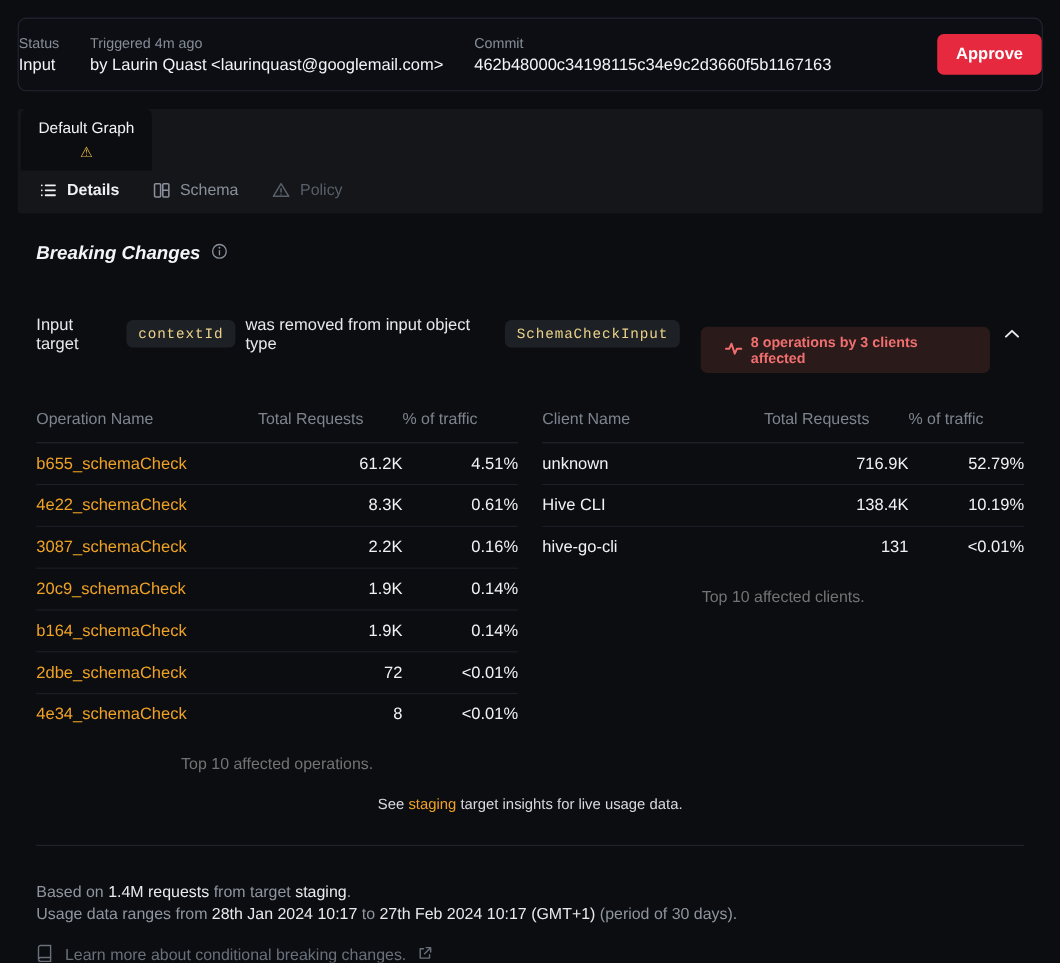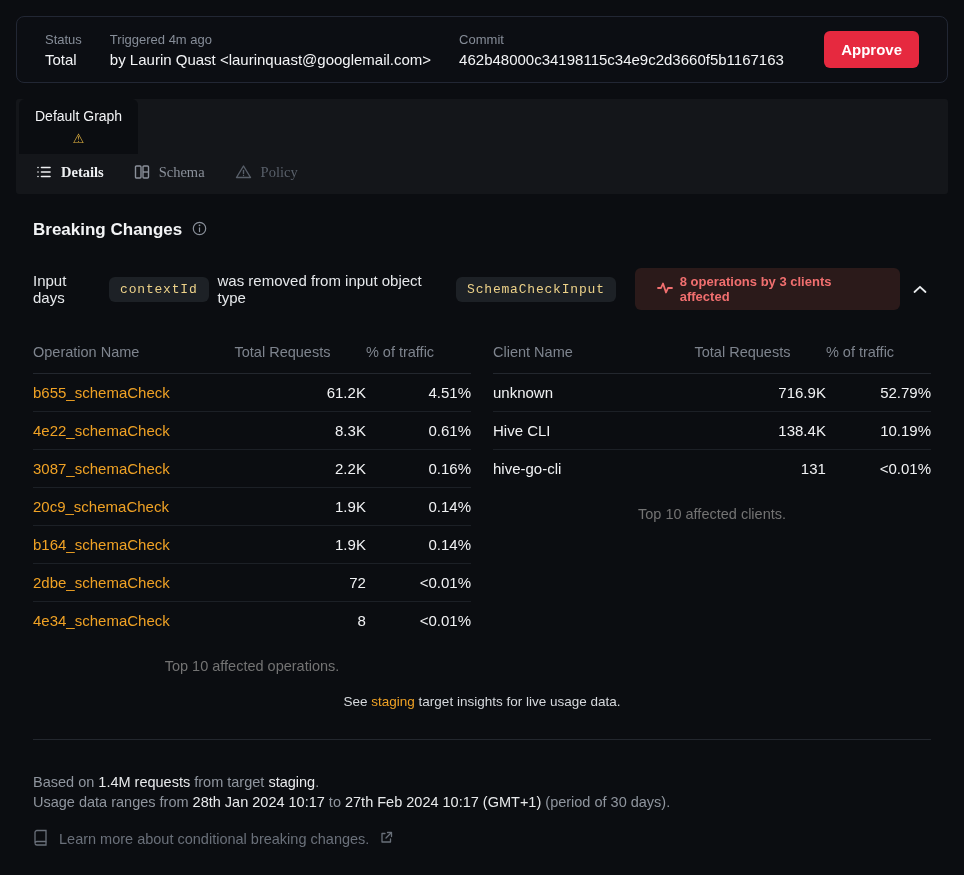--- a/index.html
+++ b/index.html
@@ -13,21 +13,21 @@
   }
   
   .status-card {
     margin: 16px;
     border: 1px solid #222734;
     border-radius: 8px;
     background: #0c0e13;
     display: flex;
     align-items: center;
     gap: 28px;
-    padding: 14px 28px;
+    padding: 14px 0;
   }
   .field-label { font-size: 13px; color: #868d98; margin-bottom: 4px; }
   .field-value { font-size: 15px; color: #f3f4f6; }
   .approve-btn {
     margin-left: auto;
     background: #e6293f;
     color: #ffffff;
     border: none;
     border-radius: 6px;
     font-weight: bold;
@@ -62,35 +62,34 @@
     align-items: center;
     gap: 30px;
     padding: 10px 0 13px 20px;
   }
   .subtab {
     display: flex;
     align-items: flex-start;
     gap: 9px;
     font-size: 14.5px;
     cursor: pointer;
-    font-family: Liberation Serif, serif;
   }
   .subtab.active { color: #eef0f2; font-weight: bold; }
   .subtab.inactive { color: #8a909a; }
   .subtab.disabled { color: #585f69; }
   .subtab svg { display: block; }
   
   .content { padding: 0 33px; }
   .section-title-row {
     margin-top: 26px;
     display: flex;
     align-items: center;
     gap: 10px;
   }
-  .section-title { font-size: 17px; font-weight: bold; color: #f3f4f6; }
+  .section-title { font-size: 17px; font-weight: bold; color: #f3f4f6; font-style: italic; }
   
   .change-row {
     margin-top: 28px;
     display: flex;
     align-items: center;
     gap: 9px;
   }
   .change-text { font-size: 15px; color: #e6e8eb; }
   .code-chip {
     font-family: "Liberation Mono", "DejaVu Sans Mono", monospace;
@@ -105,20 +104,21 @@
     margin-left: 10px;
     display: flex;
     align-items: center;
     gap: 7px;
     background: #2b1a1a;
     color: #f16f6f;
     font-size: 13px;
     font-weight: bold;
     border-radius: 6px;
     padding: 6px 22px;
+    margin-top: 29px;
   }
   .collapse-btn {
     margin-left: auto;
     background: none;
     border: none;
     cursor: pointer;
     padding: 4px;
     display: flex;
   }
   
@@ -176,21 +176,21 @@
     cursor: pointer;
     width: fit-content;
   }
 </style>
 </head>
 <body>
 
 <div class="status-card">
   <div>
     <div class="field-label">Status</div>
-    <div class="field-value">Total</div>
+    <div class="field-value">Input</div>
   </div>
   <div>
     <div class="field-label">Triggered 4m ago</div>
     <div class="field-value">by Laurin Quast &lt;laurinquast@googlemail.com&gt;</div>
   </div>
   <div>
     <div class="field-label">Commit</div>
     <div class="field-value">462b48000c34198115c34e9c2d3660f5b1167163</div>
   </div>
   <button class="approve-btn">Approve</button>
@@ -249,21 +249,21 @@
     <span>
       <svg width="15" height="15" viewBox="0 0 15 15" fill="none" stroke="#8a909a" stroke-width="1.2">
           <circle cx="7.5" cy="7.5" r="6.2"></circle>
           <line x1="7.5" y1="6.8" x2="7.5" y2="10.6" stroke-linecap="round"></line>
           <line x1="7.5" y1="4.3" x2="7.51" y2="4.3" stroke-width="1.8" stroke-linecap="round"></line>
         </svg>
     </span>
   </div>
 
   <div class="change-row">
-    <span class="change-text">Input days</span>
+    <span class="change-text">Input target</span>
     <span class="code-chip">contextId</span>
     <span class="change-text">was removed from input object type</span>
     <span class="code-chip">SchemaCheckInput</span>
     <span class="affected-badge">
       <span>
         <svg width="16" height="14" viewBox="0 0 16 14" fill="none" stroke="#f16f6f" stroke-width="1.8" stroke-linecap="round" stroke-linejoin="round">
             <path d="M1 7 L4 7 L6 2.5 L9 11.5 L11 7 L15 7"></path>
           </svg>
       </span>
       <span>8 operations by 3 clients affected</span>

